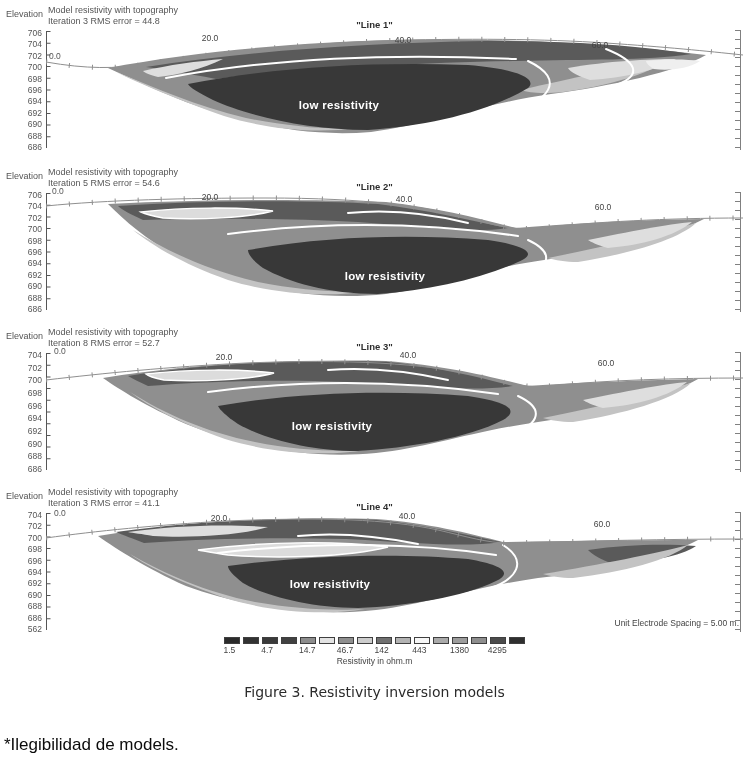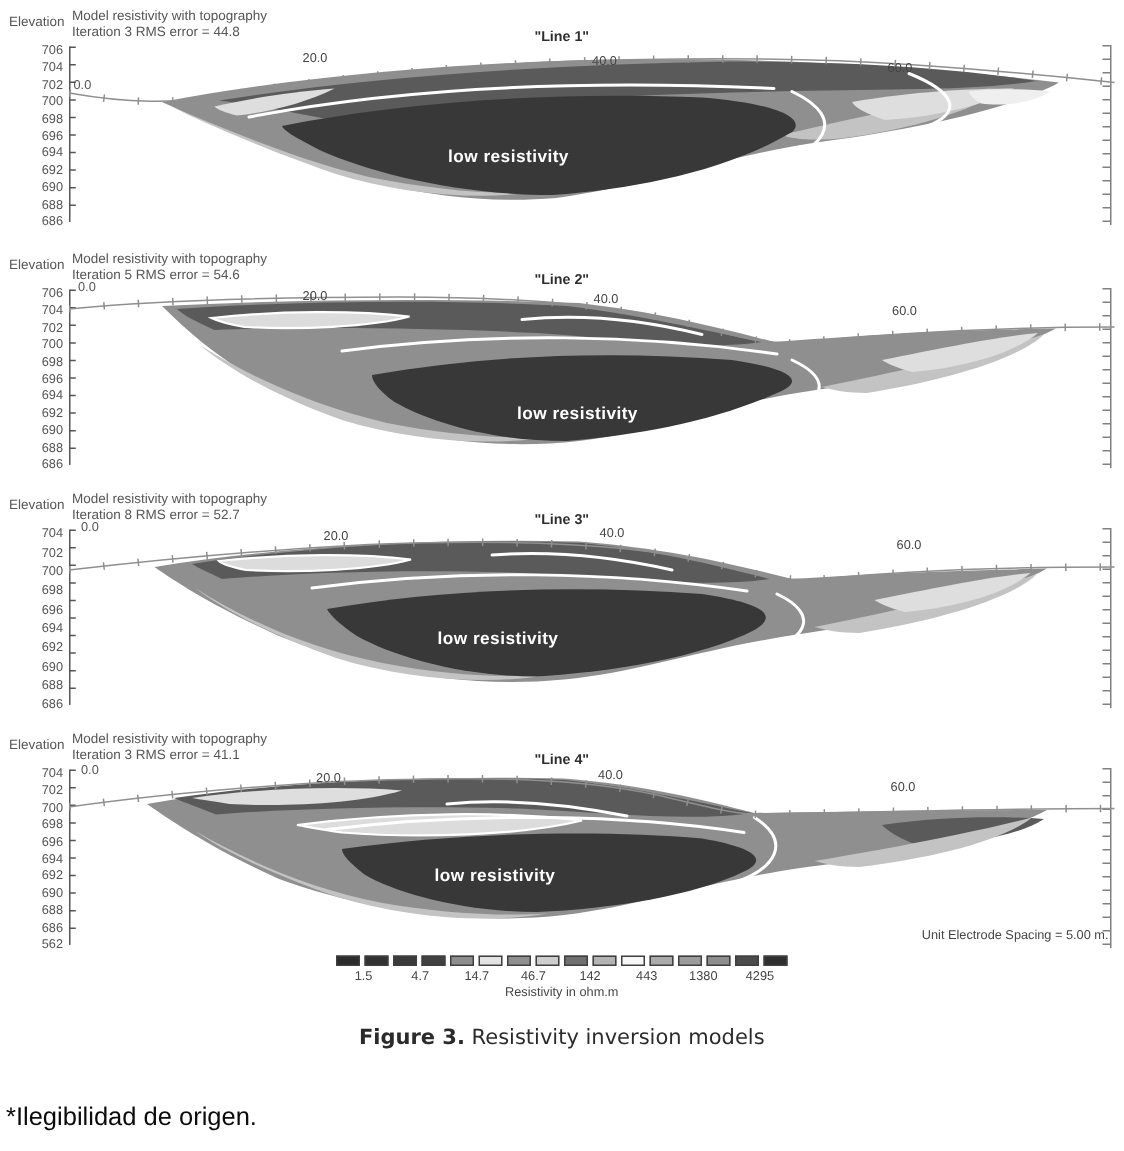--- a/index.html
+++ b/index.html
@@ -34,25 +34,25 @@
   .c-body{fill:#8f8f8f}.c-d1{fill:#5a5a5a}.c-d2{fill:#383838}
   .c-l1{fill:#c3c3c3}.c-l2{fill:#dedede}.c-l3{fill:#efefef}
   .c-l2w{fill:#dcdcdc;stroke:#fff;stroke-width:1.5}
   .c-w{fill:none;stroke:#fff;stroke-width:2;stroke-linecap:round}
   .unit-note{position:absolute;top:618px;right:10px;font-size:8.5px;color:#444}
   .legend{position:absolute;top:637px;left:0;width:749px;display:flex;
           flex-direction:column;align-items:center}
   .swatches{display:flex;gap:3px}
   .swatches div{width:14px;height:5px;border:1px solid #3f3f3f}
   .legend-labels{display:flex;width:302px;margin-top:1px}
-  .legend-labels div{flex:1;text-align:center;font-size:8.5px;color:#444}
+  .legend-labels div{flex:1;text-align:left;font-size:8.5px;color:#444}
   .legend-title{font-size:8.5px;color:#444;margin-top:1px}
   .caption{position:absolute;top:684px;left:0;width:749px;text-align:center;
            font-size:14px;color:#2b2b2b;font-family:"DejaVu Sans",sans-serif}
-  .caption .cb{font-weight:bold}
+  .caption .cb{font-weight:normal}
   .footnote{position:absolute;top:735px;left:4px;font-size:17px;color:#0b0b0b}
 </style>
 </head>
 <body>
 
 <div class="panel p1">
   <div class="elev">Elevation</div>
   <div class="hdr">
     <div>Model resistivity with topography</div>
     <div>Iteration 3 RMS error = 44.8</div>
@@ -271,13 +271,13 @@
       <div>1380</div>
       <div>4295</div>
     </div>
   <div class="legend-title">Resistivity in ohm.m</div>
 </div>
 
 <div class="caption">
   <span class="cb">Figure 3.</span><span> Resistivity inversion models</span>
 </div>
 
-<div class="footnote">*Ilegibilidad de origen.</div>
+<div class="footnote">*Ilegibilidad de models.</div>
 
 </body></html>

